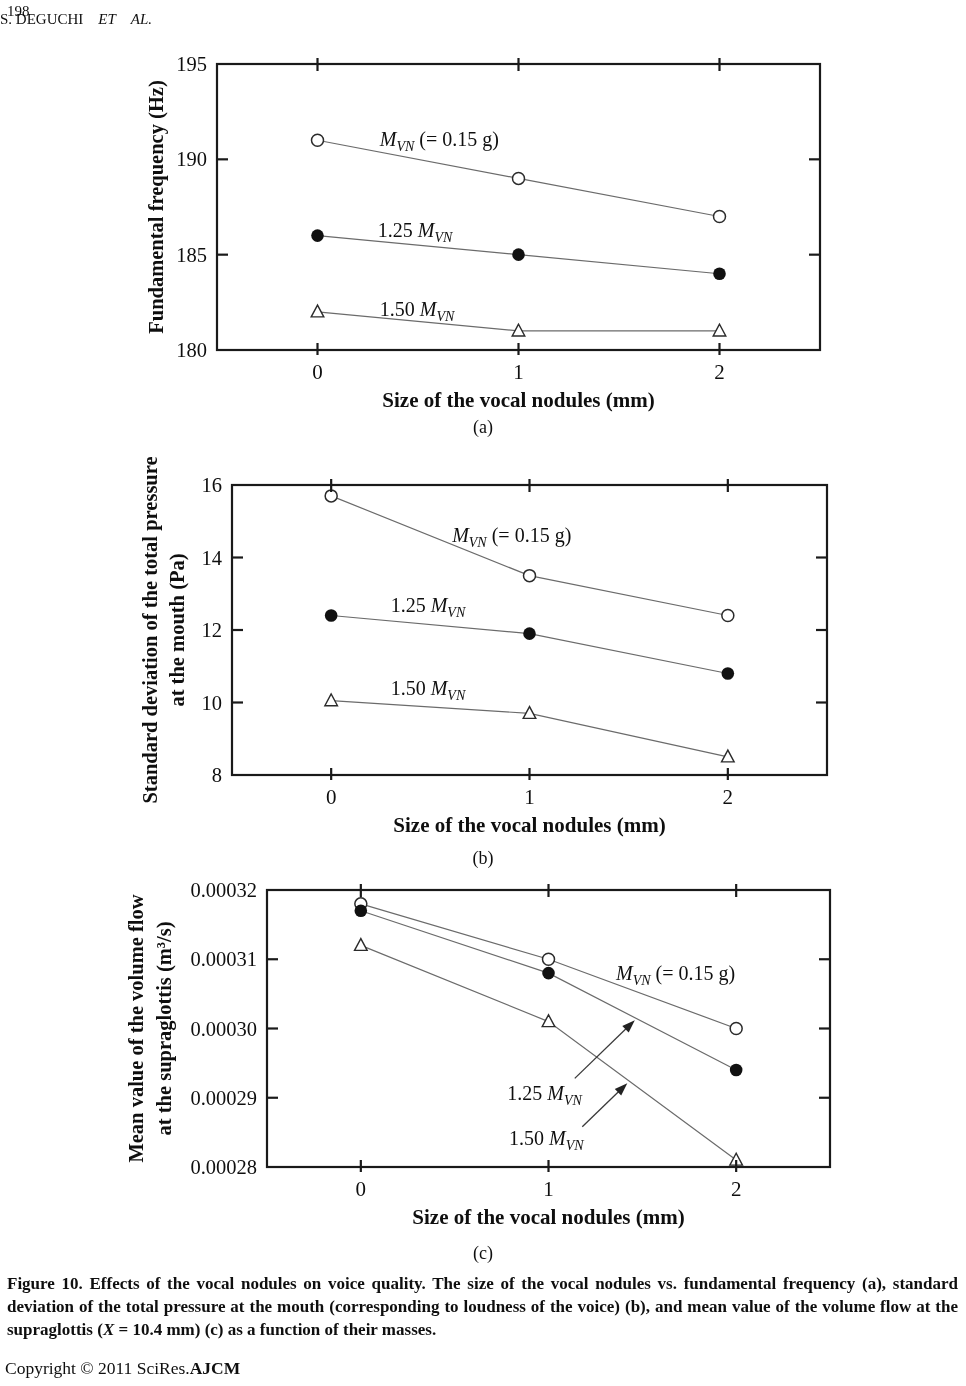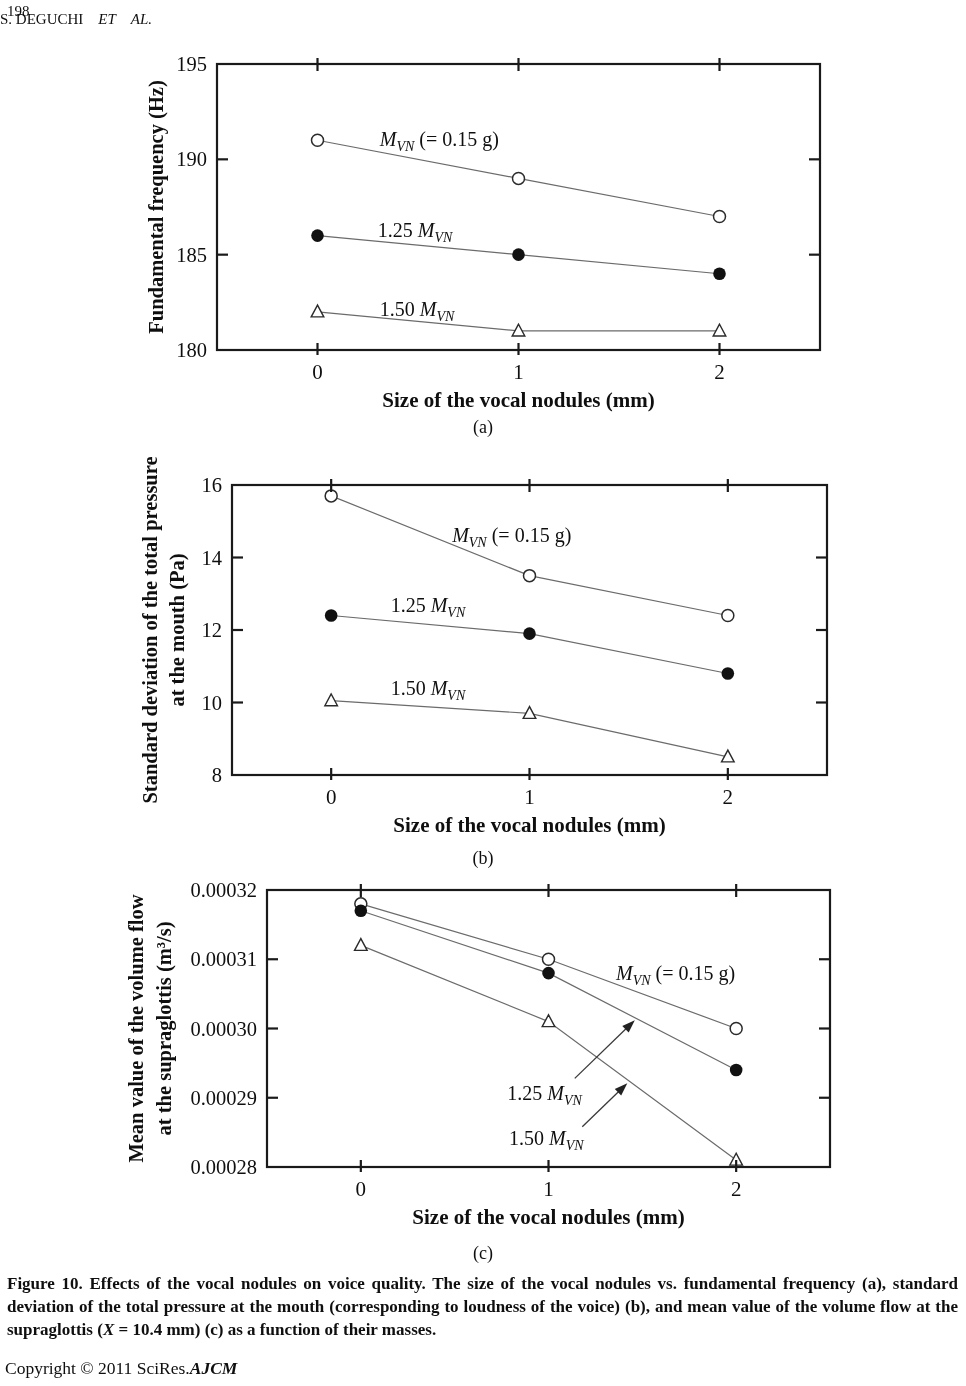--- a/index.html
+++ b/index.html
@@ -16,21 +16,21 @@
   #chart-b{top:440px;height:420px;}
   #chart-c{top:875px;height:368px;}
   svg text{font-family:"Liberation Serif","DejaVu Serif",serif;fill:#0f0f0f;}
   .panel-tag{position:absolute;left:0;width:966px;text-align:center;font-size:18px;}
   #tag-a{top:417px;} #tag-b{top:848px;} #tag-c{top:1243px;}
   .caption{position:absolute;left:4px;right:5px;top:1269px;margin:3px;
     font-size:17px;line-height:23px;font-weight:bold;text-align:justify;}
   .caption i{font-style:italic;}
   .footer{position:absolute;left:5px;right:6px;top:1358px;font-size:17.5px;
     display:flex;justify-content:flex-start;}
-  .journal{font-weight:bold;font-style:italic;}
+  .journal{font-weight:bold;}
 </style>
 </head>
 <body>
 
 <div class="runhead">
   <span class="pageno">198</span>
   <div class="rh-center">
     <span>S. DEGUCHI</span><span class="it">ET</span><span class="it">AL.</span>
   </div>
 </div>

